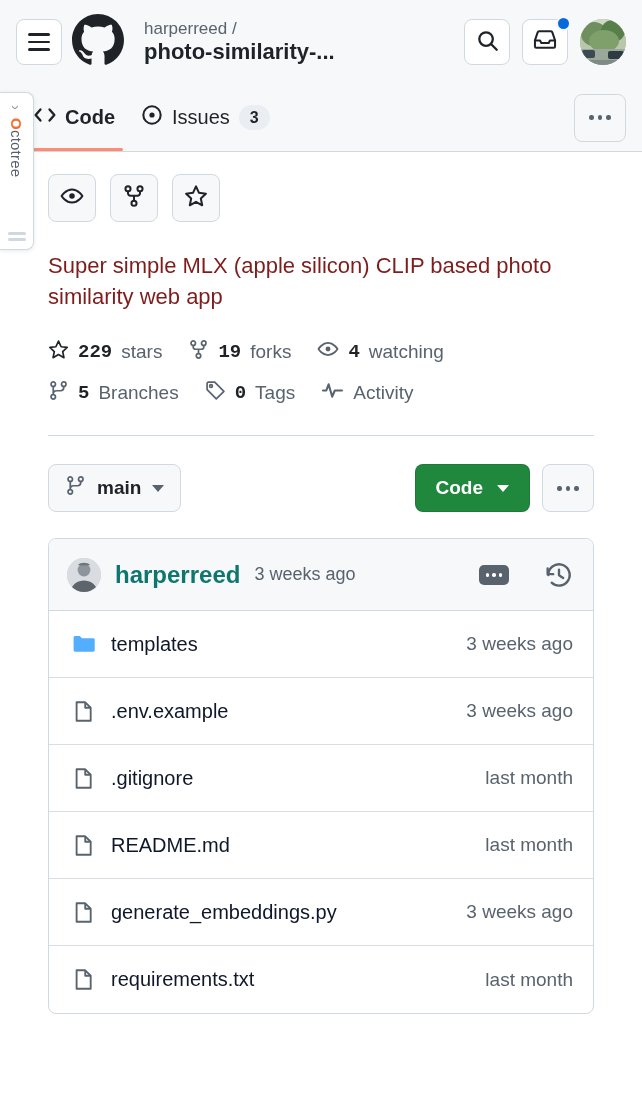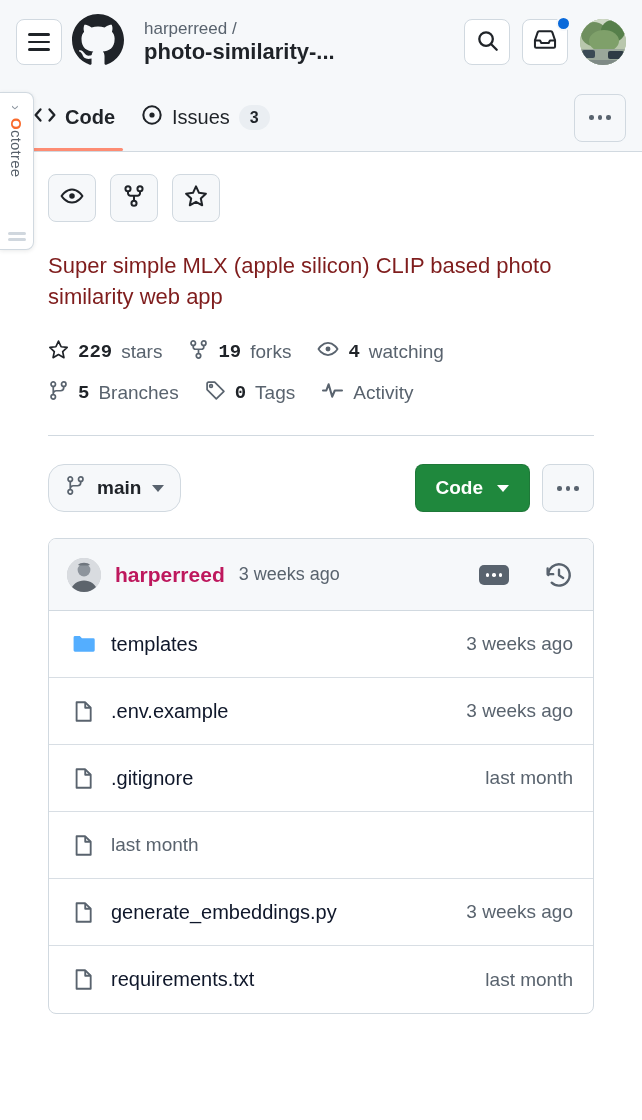--- a/index.html
+++ b/index.html
@@ -155,21 +155,21 @@
 
   
   .branch-row {
     display: flex; align-items: center;
     padding: 28px 24px 0 24px;
     gap: 12px;
   }
   .branch-btn {
     display: flex; align-items: center; gap: 11px;
     height: 48px; padding: 0 16px;
-    border: 1px solid #d1d9e0; border-radius: 16px;
+    border: 1px solid #d1d9e0; border-radius: 8px;
     background: #f6f8fa;
     font-size: 19px; font-weight: 700; color: #1f2328;
   }
   .caret { width: 0; height: 0; border-left: 6px solid transparent; border-right: 6px solid transparent; border-top: 7px solid #59636e; }
   .caret.light { border-top-color: #ffffff; }
   .spacer { flex: 1 1 auto; }
   .code-btn {
     display: flex; align-items: center; gap: 14px;
     height: 48px; padding: 0 20px;
     background: #1f883d; border: 1px solid rgba(31,35,40,.15);
@@ -196,21 +196,21 @@
     background: #f6f8fa;
     border-bottom: 1px solid #d1d9e0;
     height: 72px;
     padding: 0 20px 0 18px;
     gap: 14px;
   }
   .commit-avatar {
     width: 34px; height: 34px; border-radius: 50%;
     flex: none; overflow: hidden; background: #c9cdd2;
   }
-  .commit-author { font-size: 21px; font-weight: 700; color: #be185d; }
+  .commit-author { font-size: 24px; font-weight: 700; color: #0f766e; }
   .commit-time { font-size: 18px; color: #59636e; }
   .msg-chip {
     background: #59636e; border-radius: 5px;
     height: 20px; padding: 0 7px;
     display: flex; align-items: center; gap: 3px;
   }
   .msg-chip i { width: 3.4px; height: 3.4px; border-radius: 50%; background: #ffffff; display: block; }
 
   .file-row {
     display: flex; align-items: center;
@@ -526,20 +526,21 @@
         <span class="file-time">last month</span>
       </div>
 
       <div class="file-row">
         <span class="f-icon">
           <svg width="23" height="23" viewBox="0 0 16 16" fill="none" stroke="#59636e" stroke-width="1.3" stroke-linejoin="round">
             <path d="M3.2 1.6h6L13 5.4v9H3.2Z"></path>
               <path d="M9.2 1.6v3.8H13"></path>
           </svg>
         </span>
+        <span class="file-name">README.md</span>
         <span class="file-time">last month</span>
       </div>
 
       <div class="file-row">
         <span class="f-icon">
           <svg width="23" height="23" viewBox="0 0 16 16" fill="none" stroke="#59636e" stroke-width="1.3" stroke-linejoin="round">
             <path d="M3.2 1.6h6L13 5.4v9H3.2Z"></path>
               <path d="M9.2 1.6v3.8H13"></path>
           </svg>
         </span>

